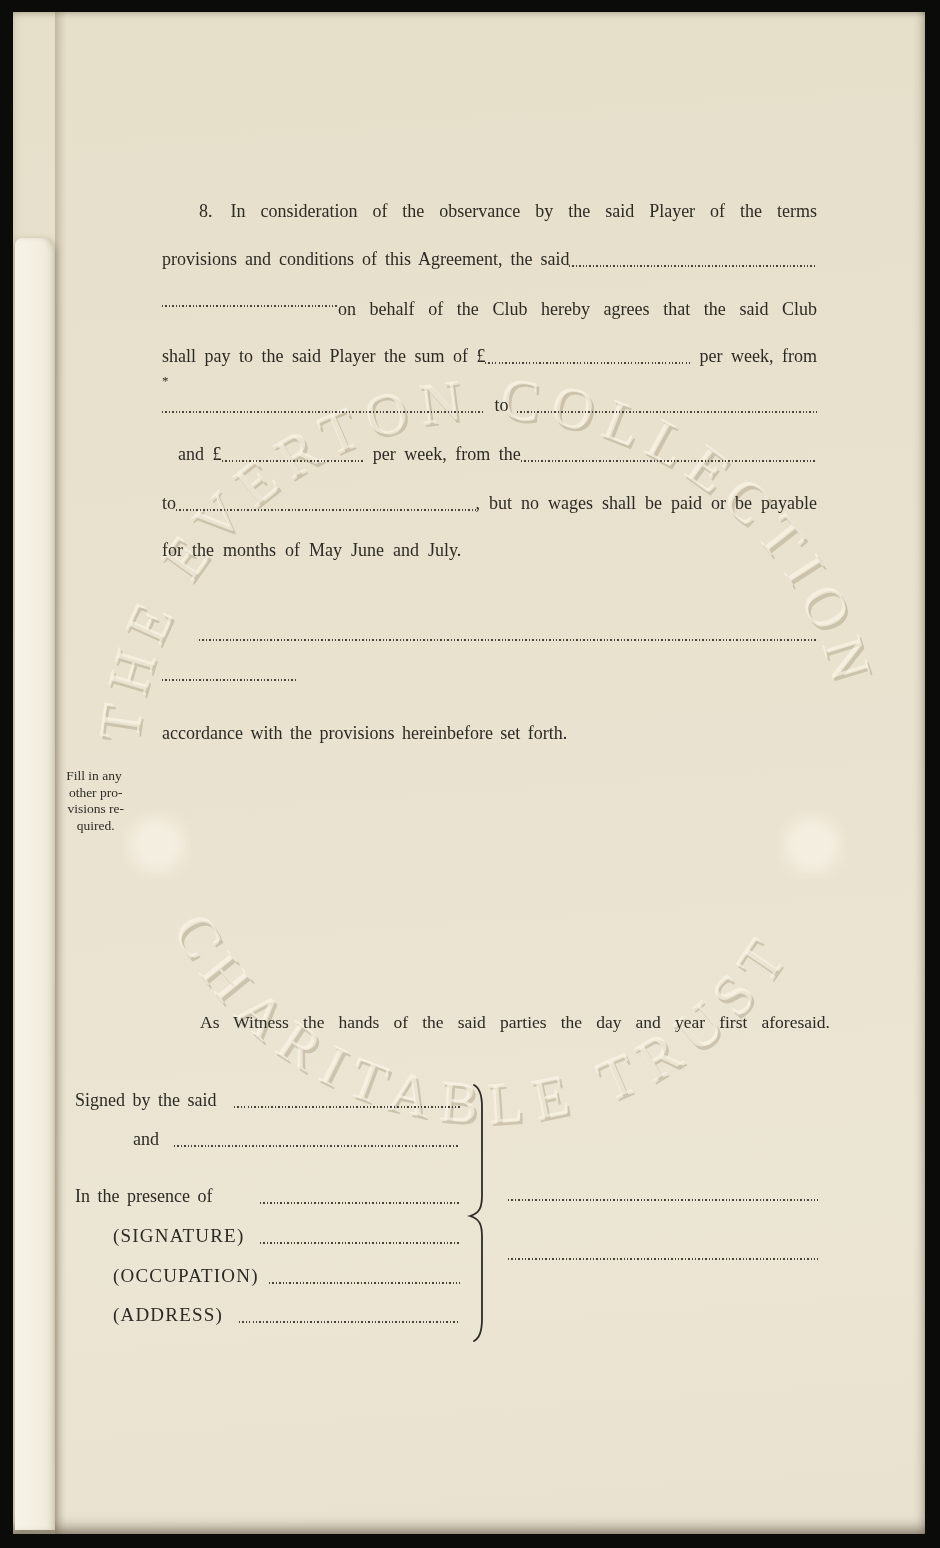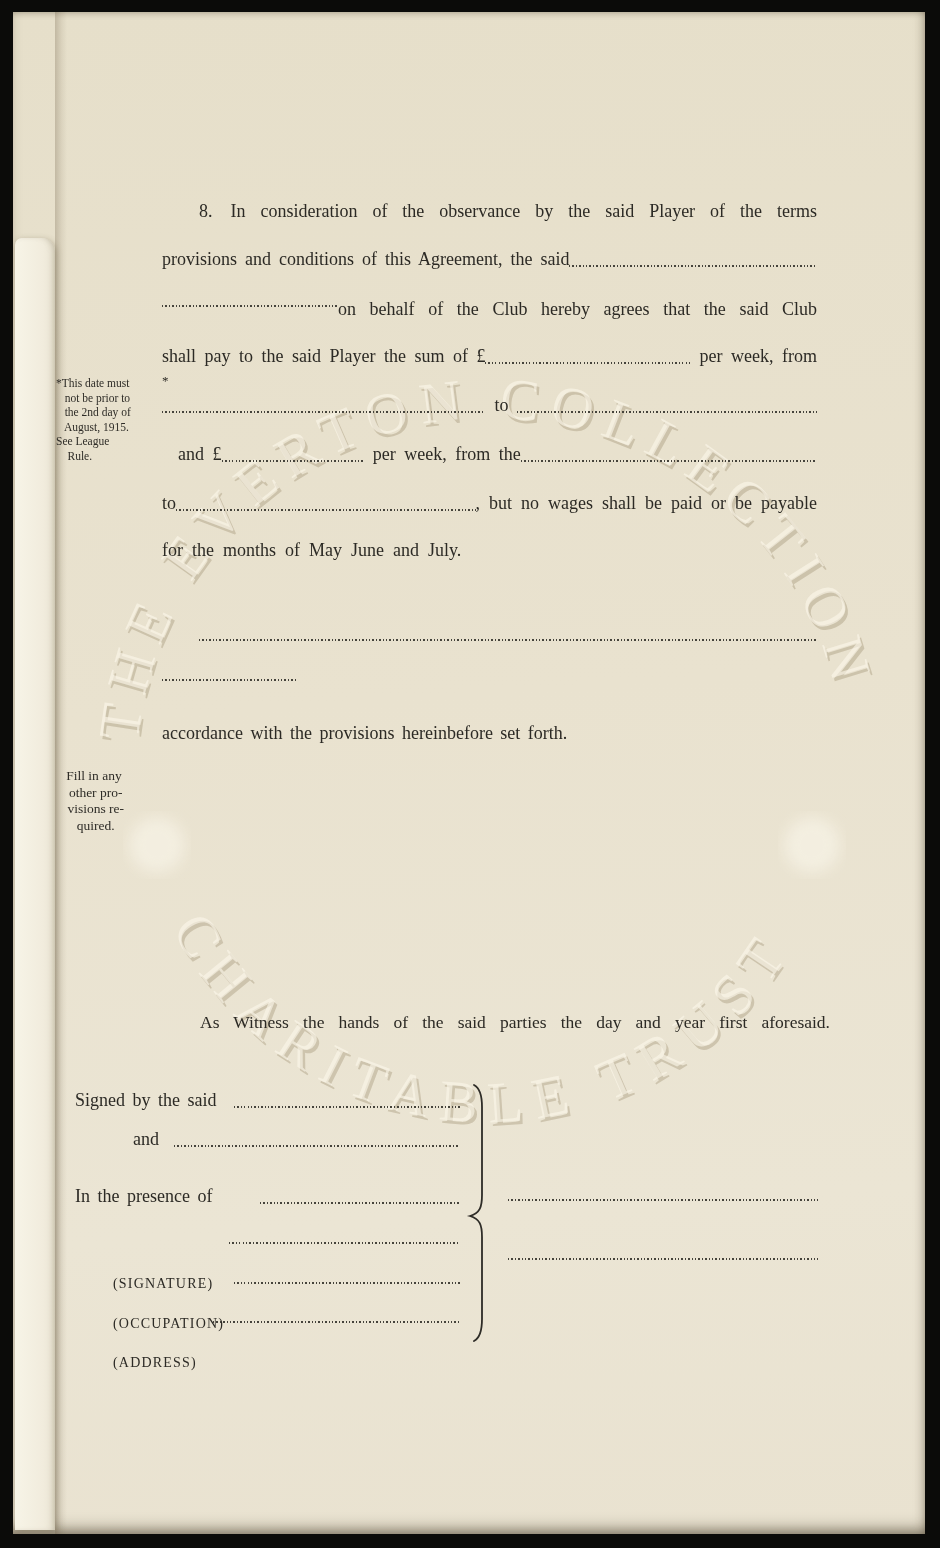--- a/index.html
+++ b/index.html
@@ -20,21 +20,21 @@
   .wm{position:absolute;left:0;top:0;z-index:1;pointer-events:none;}
   .content{position:absolute;inset:0;z-index:2;color:#2c2a25;}
   .line{position:absolute;left:149px;right:108px;height:26px;line-height:26px;
         font-size:18px;white-space:nowrap;}
   .line.flex{display:flex;align-items:baseline;}
   .line.just{display:block;text-align:justify;text-align-last:justify;white-space:normal;}
   .line.plain{display:block;}
   .dots{flex:1 1 auto;height:2px;align-self:flex-end;margin-bottom:5px;
         background-image:repeating-linear-gradient(90deg,#45433b 0 1.3px,transparent 1.3px 3.4px);}
   .just .dots{display:inline-block;flex:none;transform:translateY(-3px);}
-  .caps{font-size:14px;letter-spacing:1.2px;margin-top:48px;}
+  .caps{font-size:19px;letter-spacing:1.2px;}
   .note{position:absolute;white-space:pre;color:#2e2c27;}
   .note1{left:43px;top:364px;font-size:11.5px;line-height:14.5px;}
   .note2{left:51px;top:756px;font-size:13.5px;line-height:16.5px;text-align:center;}
   .brace{position:absolute;left:452px;top:1071px;z-index:2;}
 </style>
 </head>
 <body>
 
 <div class="stage">
   <div class="page">
@@ -62,26 +62,20 @@
         </text>
       </g>
       <circle cx="144" cy="833" r="28" fill="#fdfaf0" opacity="0.5" filter="url(#blur)"></circle>
       <circle cx="799" cy="833" r="28" fill="#fdfaf0" opacity="0.5" filter="url(#blur)"></circle>
     </svg>
 
     <div class="undersheet"></div>
     <div class="crease"></div>
 
     <div class="content">
-      <div class="note note1">*This date must
-   not be prior to
-   the 2nd day of
-   August, 1915.
-See League
-    Rule.</div>
       <div class="note note2">Fill in any
  other pro-
  visions re-
  quired.</div>
 
       <div id="lines">
           <div class="line just" style="top: 186px; padding-left: 37px; word-spacing: 4.5px;"><span class="seg">8.  In consideration of the observance by the said Player of the terms</span></div>
           <div class="line flex" style="top: 234px; word-spacing: 3.5px;">
             <span class="seg">provisions and conditions of this Agreement, the said</span>
             <span class="dots" style="flex-grow: 1;"></span>

